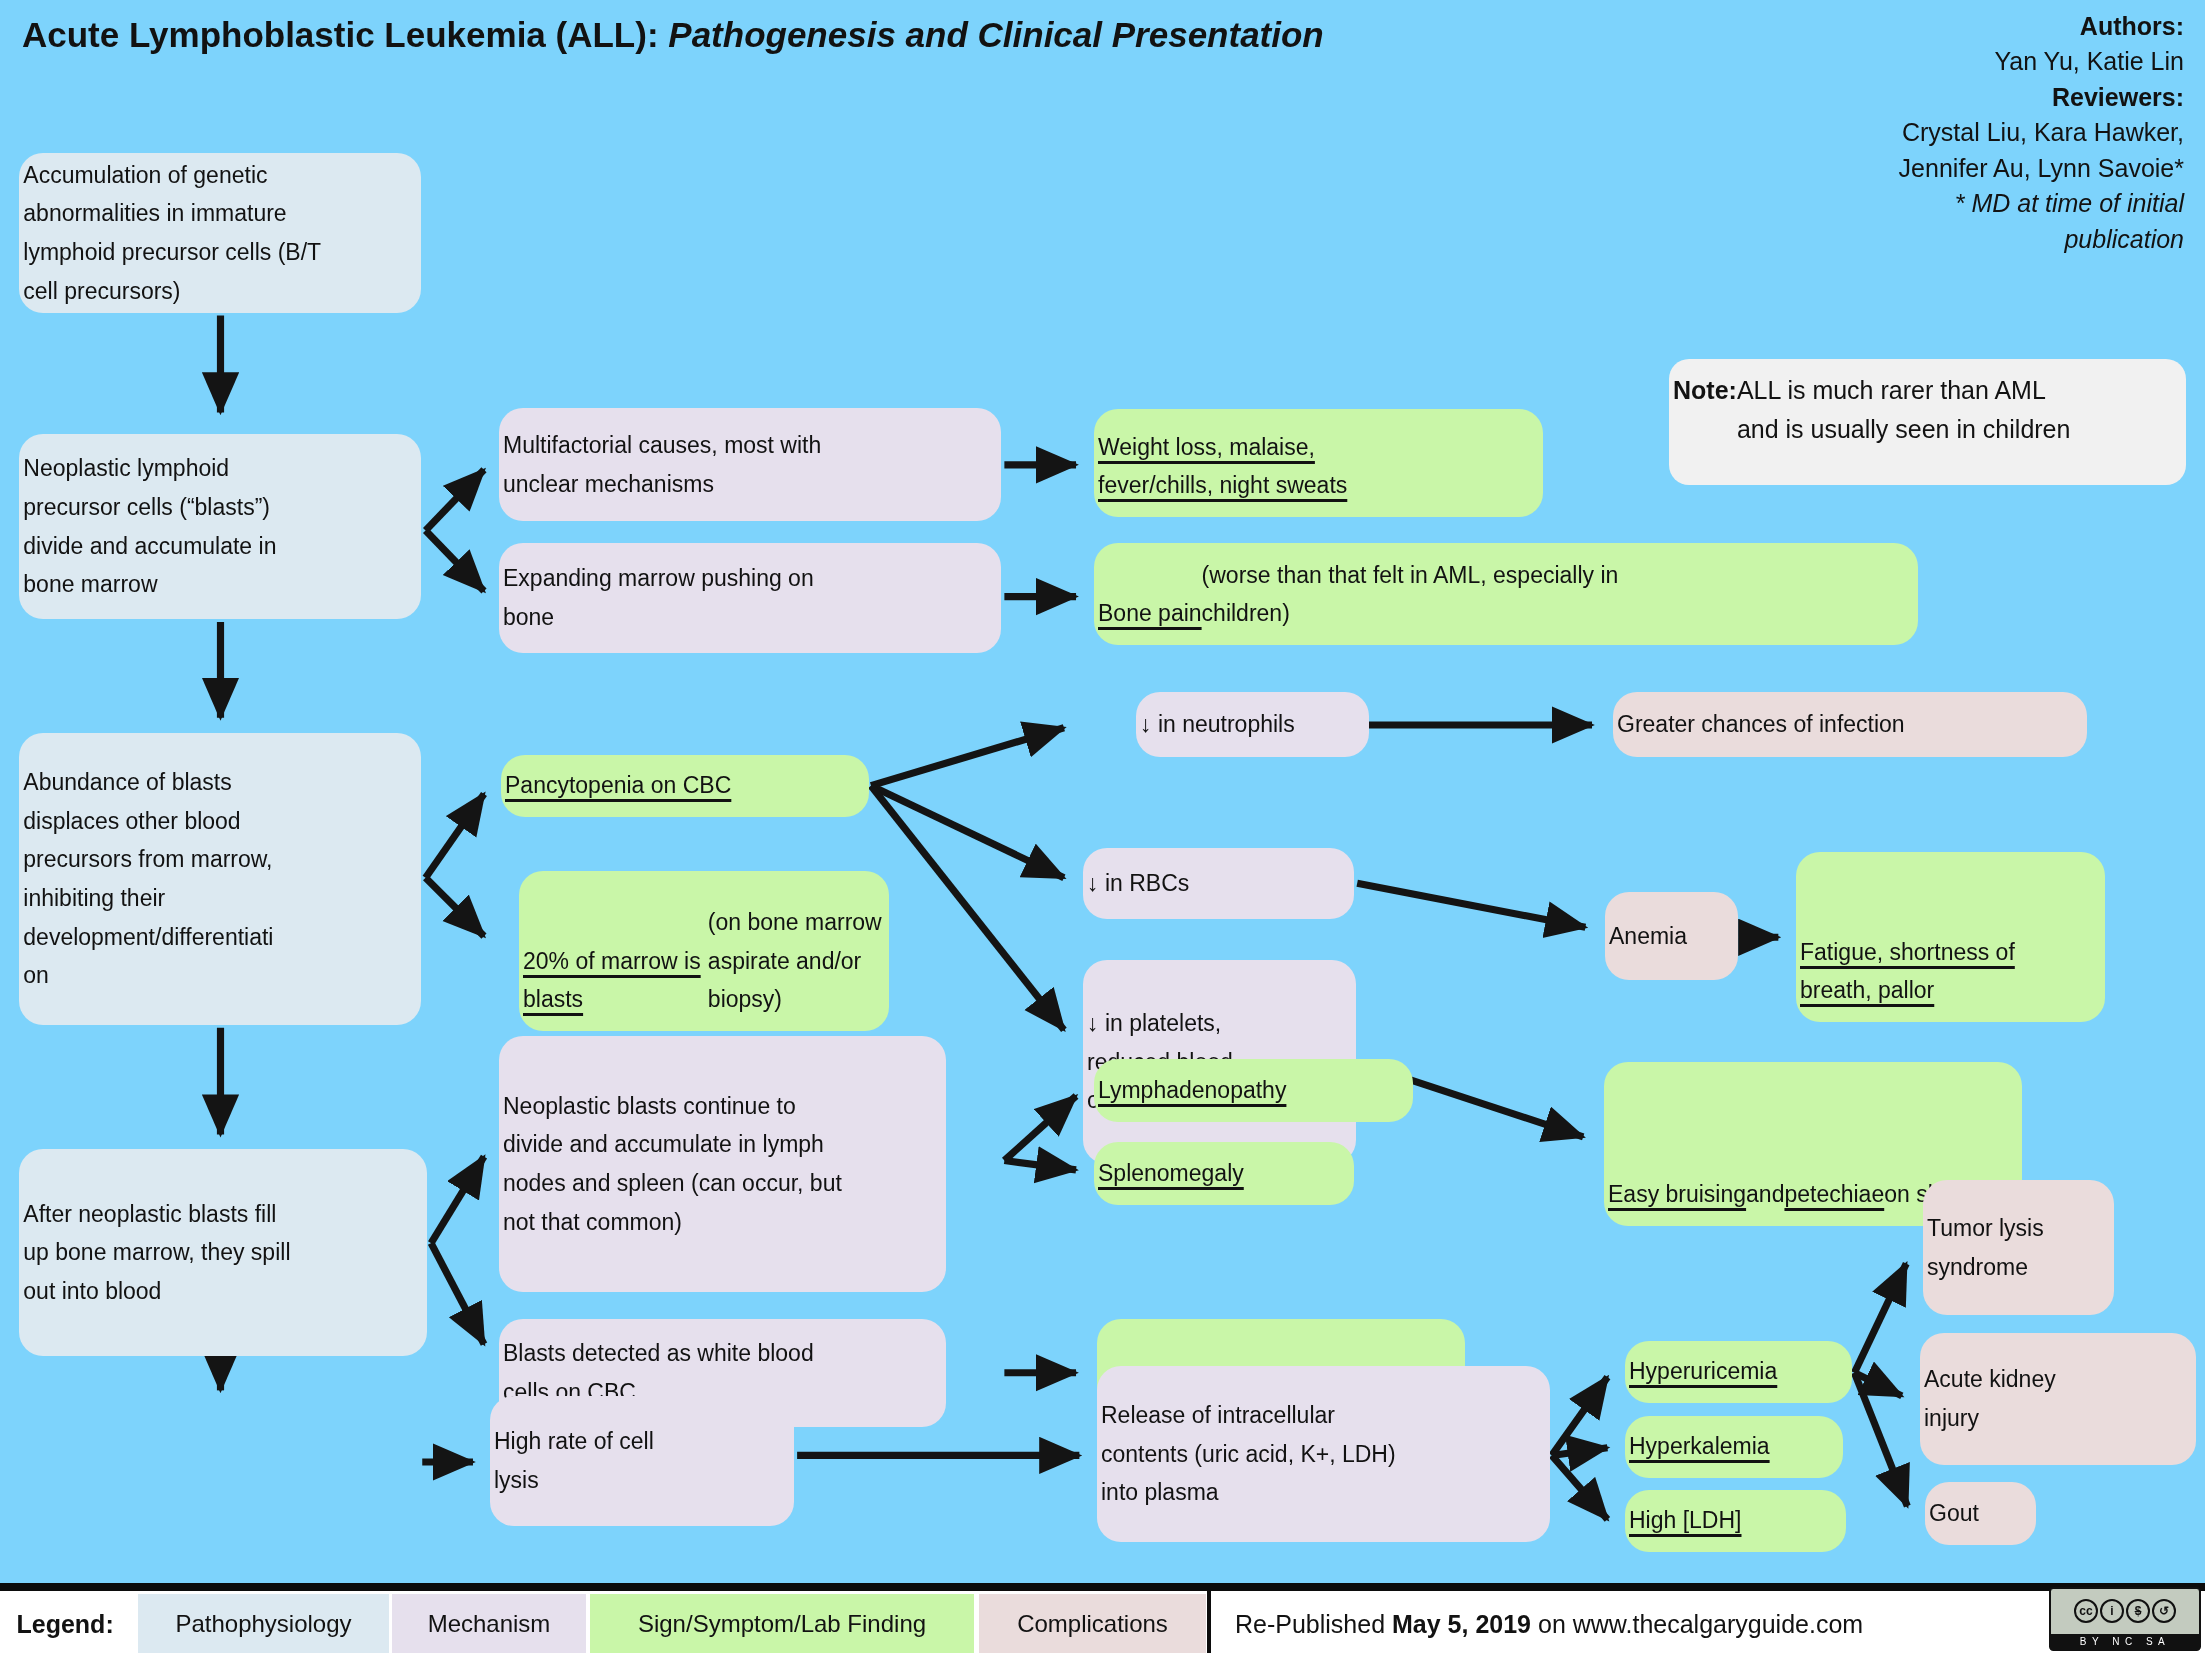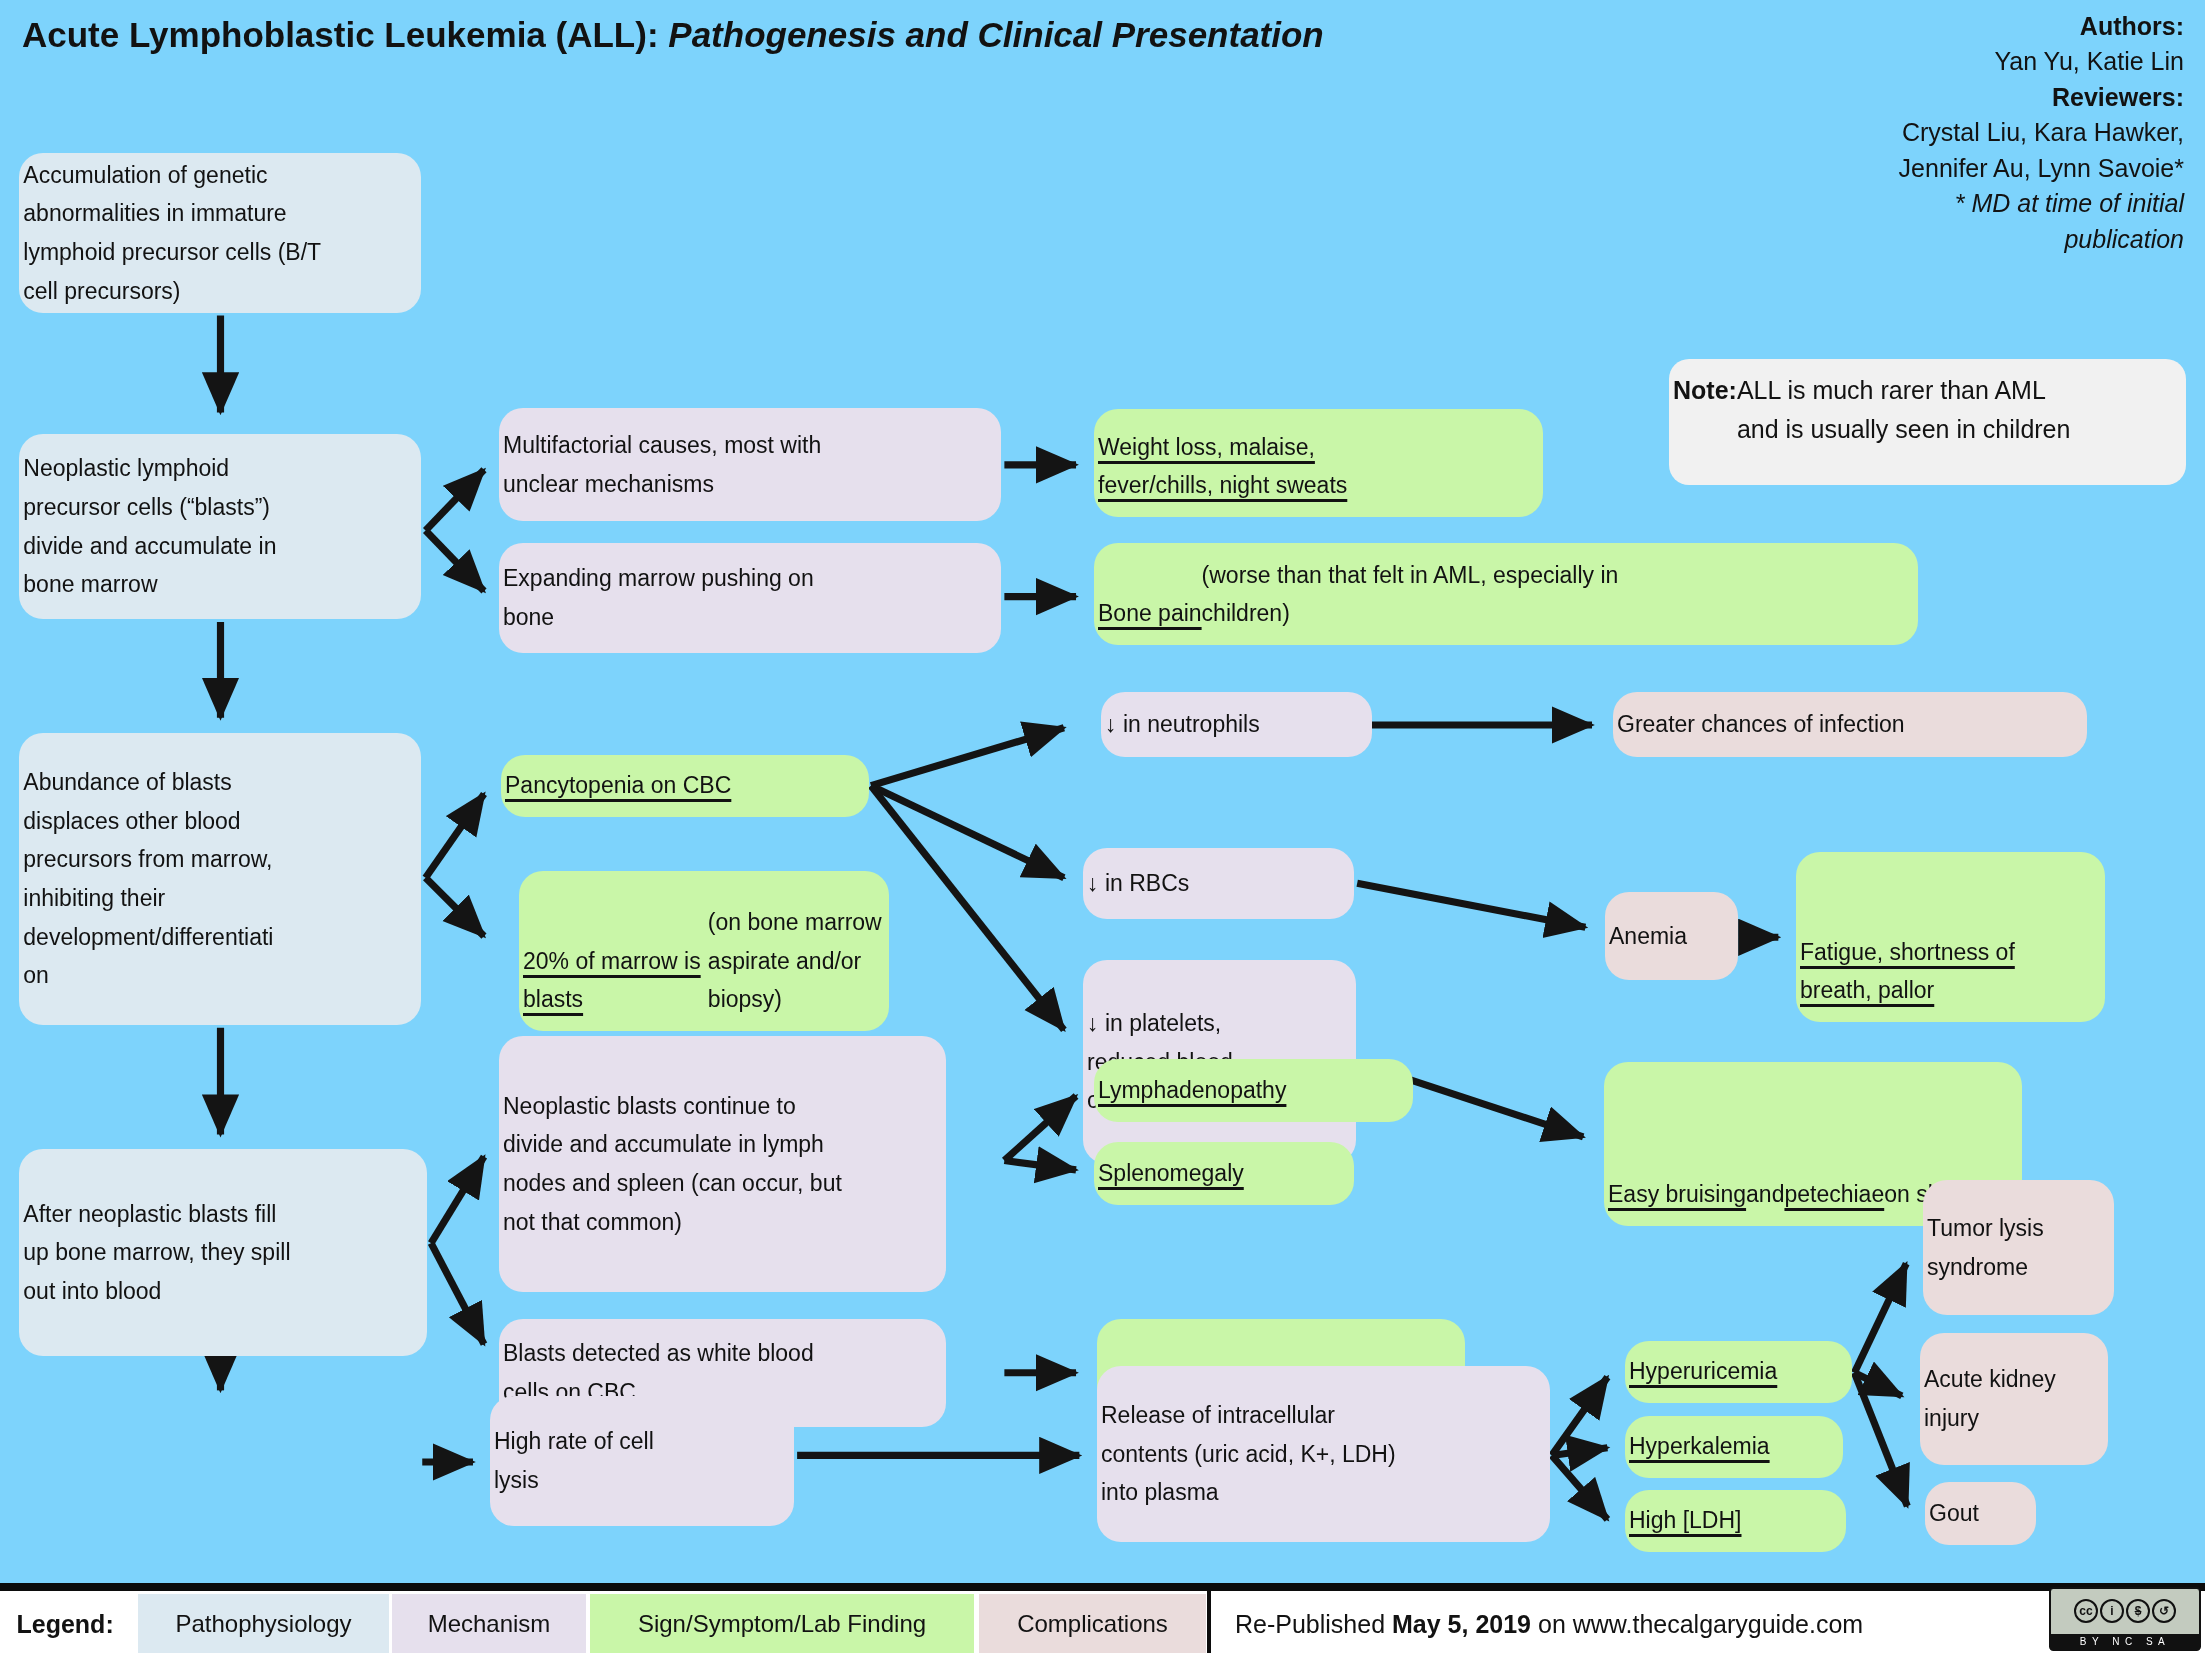--- a/index.html
+++ b/index.html
@@ -118,21 +118,21 @@
   <div class="box blue" style="left:19.3px;top:733px;width:402px;height:292px;">Abundance of blasts
 displaces other blood
 precursors from marrow,
 inhibiting their
 development/differentiati
 on</div>
   <div class="box green" style="left:501px;top:755px;width:368px;height:62px;"><span class="seg-u">Pancytopenia on CBC</span></div>
   <div class="box green" style="left:519px;top:871px;width:370px;height:160px;"><span class="seg-u">20% of marrow is blasts</span><span>
 (on bone marrow
 aspirate and/or biopsy)</span></div>
-  <div class="box lav" style="left:1101px;top:692px;width:271px;height:65px;">↓ in neutrophils</div>
+  <div class="box lav" style="left:1136px;top:692px;width:233px;height:65px;">↓ in neutrophils</div>
   <div class="box lav" style="left:1083px;top:848px;width:271px;height:71px;">↓ in RBCs</div>
   <div class="box lav" style="left:1083px;top:960px;width:273px;height:204px;">↓ in platelets,
 reduced blood
 clotting ability</div>
   <div class="box pink" style="left:1613px;top:692px;width:474px;height:65px;">Greater chances of infection</div>
   <div class="box pink" style="left:1605px;top:892px;width:133px;height:88px;">Anemia</div>
   <div class="box green" style="left:1796px;top:852px;width:309px;height:170px;"><span class="seg-u">Fatigue, shortness of
 breath, pallor</span></div>
   <div class="box green" style="left:1604px;top:1062px;width:418px;height:164px;"><span class="seg-u">Easy bruising</span><span> and </span><span class="seg-u">petechiae</span><span>
 on skin</span></div>
@@ -154,21 +154,21 @@
   <div class="box lav" style="left:490px;top:1396px;width:304px;height:130px;">High rate of cell
 lysis</div>
   <div class="box lav" style="left:1097px;top:1366px;width:453px;height:176px;">Release of intracellular
 contents (uric acid, K+, LDH)
 into plasma</div>
   <div class="box green" style="left:1625px;top:1341px;width:227px;height:62px;"><span class="seg-u">Hyperuricemia</span></div>
   <div class="box green" style="left:1625px;top:1416px;width:218px;height:62px;"><span class="seg-u">Hyperkalemia</span></div>
   <div class="box green" style="left:1625px;top:1490px;width:221px;height:62px;"><span class="seg-u">High [LDH]</span></div>
   <div class="box pink" style="left:1923px;top:1180px;width:191px;height:135px;">Tumor lysis
 syndrome</div>
-  <div class="box pink" style="left:1920px;top:1333px;width:188px;height:132px;">Acute kidney
+  <div class="box pink" style="left:1920px;top:1333px;width:276px;height:132px;">Acute kidney
 injury</div>
   <div class="box pink" style="left:1925px;top:1482px;width:111px;height:63px;">Gout</div>
 
   <div class="legend-line"></div>
   <div id="legendbar"></div>
   <div class="lg" id="legend-label">Legend:</div>
   <div class="lg blue" style="left:138px;width:251px;">Pathophysiology</div>
   <div class="lg lav" style="left:392px;width:194px;">Mechanism</div>
   <div class="lg green" style="left:590px;width:384px;">Sign/Symptom/Lab Finding</div>
   <div class="lg pink" style="left:979px;width:227px;">Complications</div>

